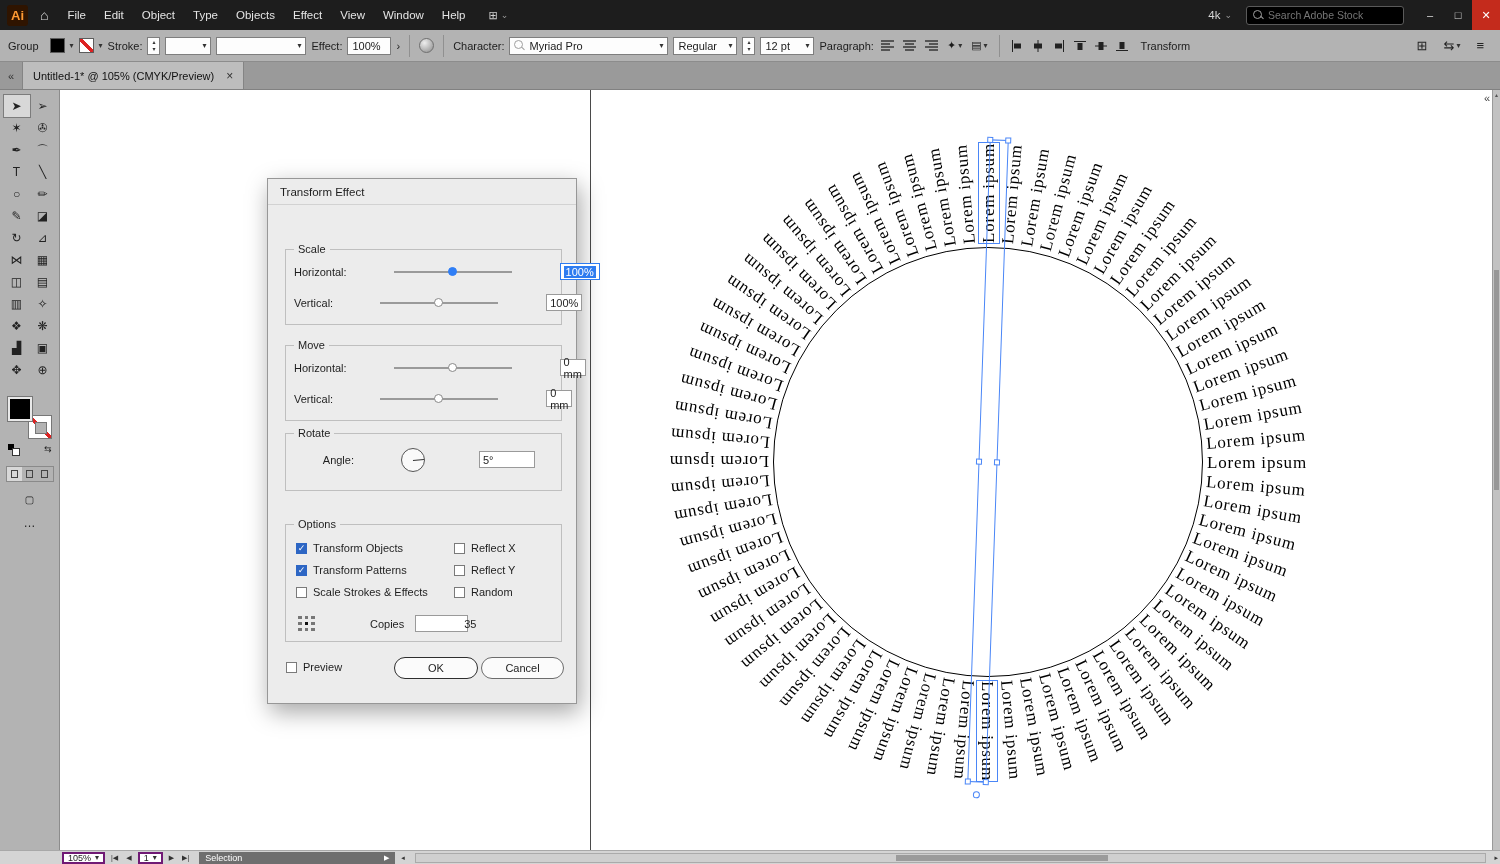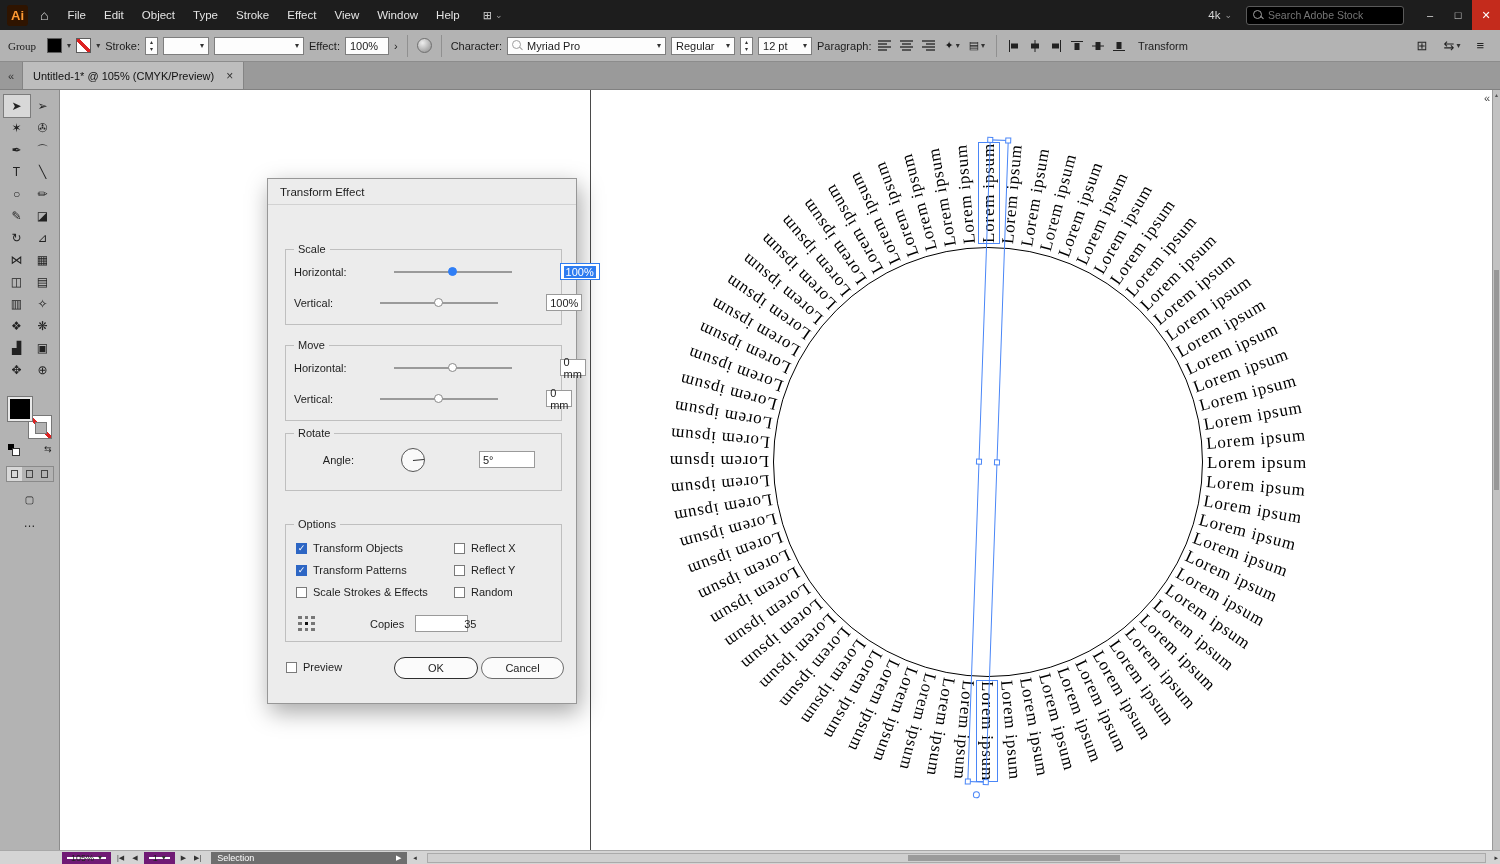--- a/index.html
+++ b/index.html
@@ -30,21 +30,21 @@
                 background:#9f9f9f; transform:rotate(45deg); }
   .searchbox input { background:transparent; border:none; outline:none; color:#9a9a9a;
                      font-size:10.5px; width:120px; font-family:inherit; }
   .winbtn { width:28px; height:30px; display:grid; place-items:center; font-size:11px; color:#ddd; }
   .winbtn.close { background:#c42b1c; color:#fff; }
 
   
   .controlbar { position:absolute; left:0; top:30px; width:1500px; height:32px;
                 background:#b3b3b3; border-bottom:1px solid #8c8c8c; color:#1c1c1c;
                 display:flex; align-items:center; padding:0 8px; gap:5px; font-size:11px; }
-  .ctx { margin-right:6px;font-family:Liberation Serif, serif; }
+  .ctx { margin-right:6px; }
   .swatch-fill { width:15px; height:15px; background:#000; border:1px solid #5c5c5c; }
   .swatch-stroke { width:15px; height:15px; border:1px solid #5c5c5c;
     background:linear-gradient(45deg,#fff 42%,#d22 42%,#d22 58%,#fff 58%); }
   .caret { font-size:8px; color:#333; }
   .wfield { background:#fdfdfd; border:1px solid #7e7e7e; height:18px; display:flex;
             align-items:center; padding:0 4px; gap:4px; }
   .wfield .caret { margin-left:auto; }
   .stepper { width:13px; height:18px; background:#fdfdfd; border:1px solid #7e7e7e;
              display:flex; flex-direction:column; align-items:center; justify-content:center;
              font-size:6px; line-height:7px; color:#333; }
@@ -109,21 +109,21 @@
   
   .vscroll { position:absolute; left:1492px; top:90px; width:8px; height:760px; background:#c2c2c2;
              border-left:1px solid #9a9a9a; }
   .vscroll .arr { display:block; text-align:center; font-size:6px; color:#555; line-height:10px; }
   .vthumb { position:absolute; left:1px; right:1px; top:180px; height:220px; background:#979797; }
 
   
   .statusbar { position:absolute; left:0; top:850px; width:1500px; height:14px; background:#d4d4d4;
                border-top:1px solid #a8a8a8; display:flex; align-items:center; font-size:9px;
                color:#222; padding-left:62px; gap:4px; }
-  .sb-box { background:#fff; border:5px solid #701a75; height:12px; display:flex; align-items:center;
+  .sb-box { background:#fff; border:2px solid #701a75; height:12px; display:flex; align-items:center;
             gap:4px; padding:0 4px; }
   .sb-ico { font-size:7px; color:#333; padding:0 2px; }
   .sb-status { background:#6e6e6e; color:#fff; height:12px; display:flex; align-items:center;
                width:196px; padding:0 6px; margin-left:4px; }
   .sb-status .arrow { margin-left:auto; font-size:7px; }
   .hscroll { position:relative; flex:1; height:10px; background:#cfcfcf; border:1px solid #aaa;
              margin:0 2px 0 4px; }
   .hthumb { position:absolute; left:480px; top:1px; width:212px; height:6px; background:#9b9b9b; }
 
   
@@ -179,21 +179,21 @@
 <div class="page">
 
   <div class="titlebar">
     <div class="app-logo">Ai</div>
     <span class="home">⌂</span>
     <div class="menus">
         <span class="menu-item">File</span>
         <span class="menu-item">Edit</span>
         <span class="menu-item">Object</span>
         <span class="menu-item">Type</span>
-        <span class="menu-item">Stroke</span>
+        <span class="menu-item">Objects</span>
         <span class="menu-item">Effect</span>
         <span class="menu-item">View</span>
         <span class="menu-item">Window</span>
         <span class="menu-item">Help</span>
       </div>
     <span class="arrange">
       <span>⊞</span>
       <span class="caret-sm">⌄</span>
     </span>
     <div class="tb-right">

